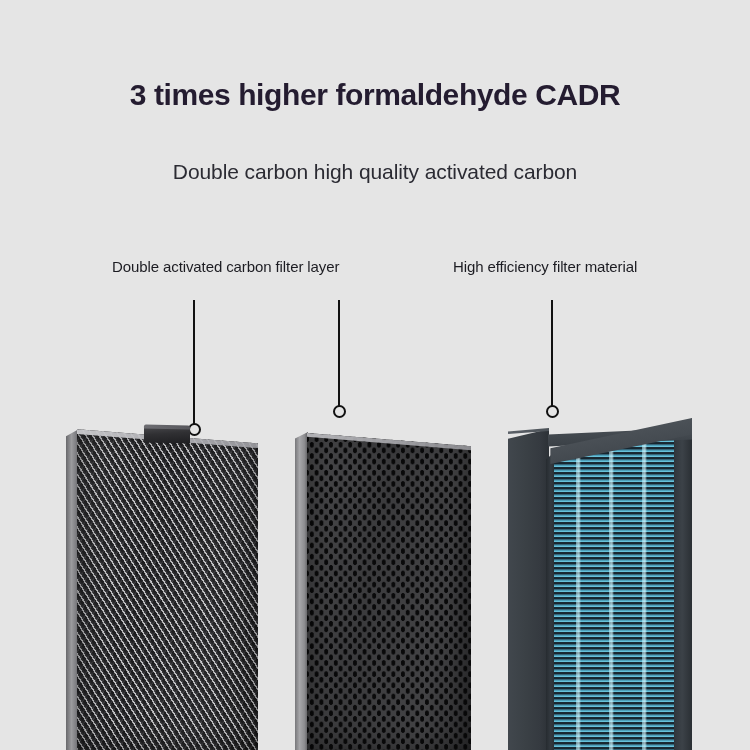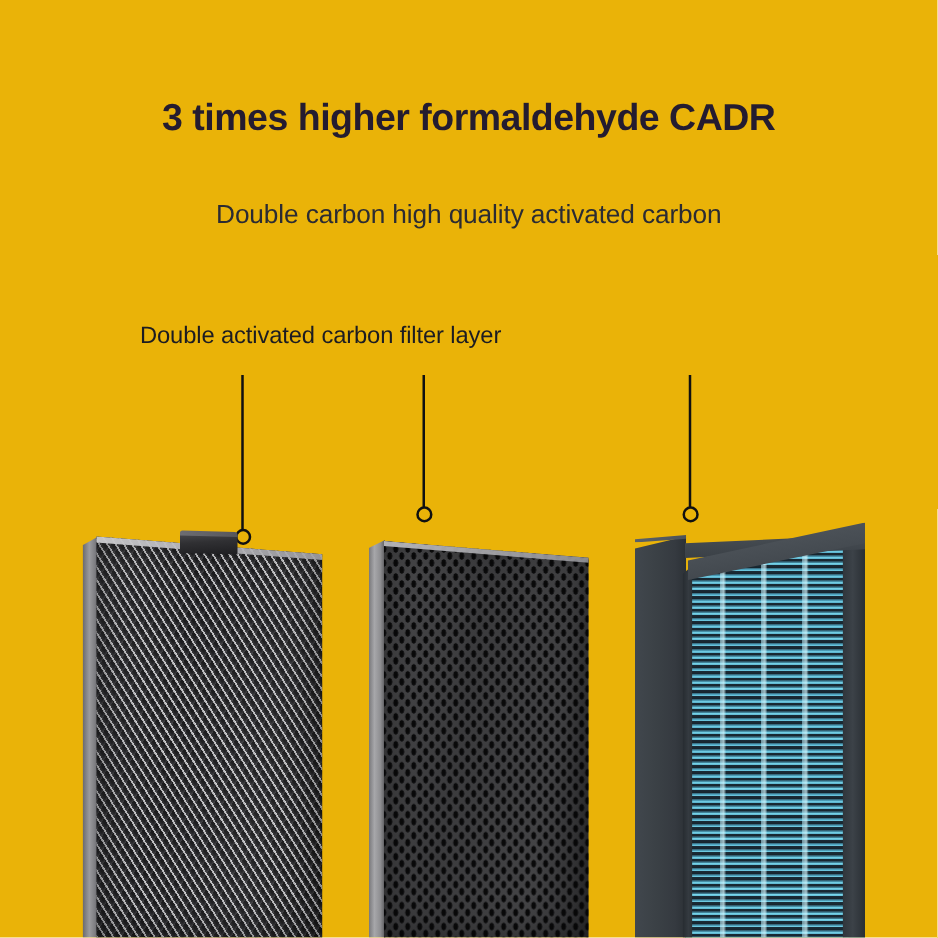--- a/index.html
+++ b/index.html
@@ -4,21 +4,21 @@
 <style>
   html, body {
     margin: 0;
     padding: 0;
     background: #ffffff;
   }
   #page {
     position: relative;
     width: 750px;
     height: 750px;
-    background: #eab308;
+    background: #e5e5e5;
     overflow: hidden;
     font-family: "Liberation Sans", sans-serif;
     -webkit-font-smoothing: antialiased;
   }
 
   
   .title {
     position: absolute;
     left: 0;
     top: 78px;
@@ -39,21 +39,21 @@
     font-size: 21px;
     font-weight: normal;
     letter-spacing: -0.1px;
     color: #2b2b33;
     white-space: nowrap;
   }
 
   
   .callout-label {
     position: absolute;
-    font-size: 19px;
+    font-size: 15px;
     color: #1c1c22;
     white-space: nowrap;
     letter-spacing: -0.1px;
   }
   .label-left  { left: 112px; top: 258px; }
   .label-right { left: 453px; top: 258px; }
 
   
   .leader {
     position: absolute;
@@ -287,20 +287,21 @@
 <body>
 
 <div id="page">
 
   <div class="title">3 times higher formaldehyde CADR</div>
 
   <div class="subtitle">Double carbon high quality activated carbon</div>
 
   <div class="callout-label label-left">Double activated carbon filter layer</div>
 
+  <div class="callout-label label-right">High efficiency filter material</div>
 
   <div class="leader" style="left:193px; top:300px; height:124px;"></div>
   <div class="leader-dot" style="left:188px; top:423px;"></div>
 
   <div class="leader" style="left:338px; top:300px; height:106px;"></div>
   <div class="leader-dot" style="left:333px; top:405px;"></div>
 
   <div class="leader" style="left:551px; top:300px; height:106px;"></div>
   <div class="leader-dot" style="left:546px; top:405px;"></div>
 

